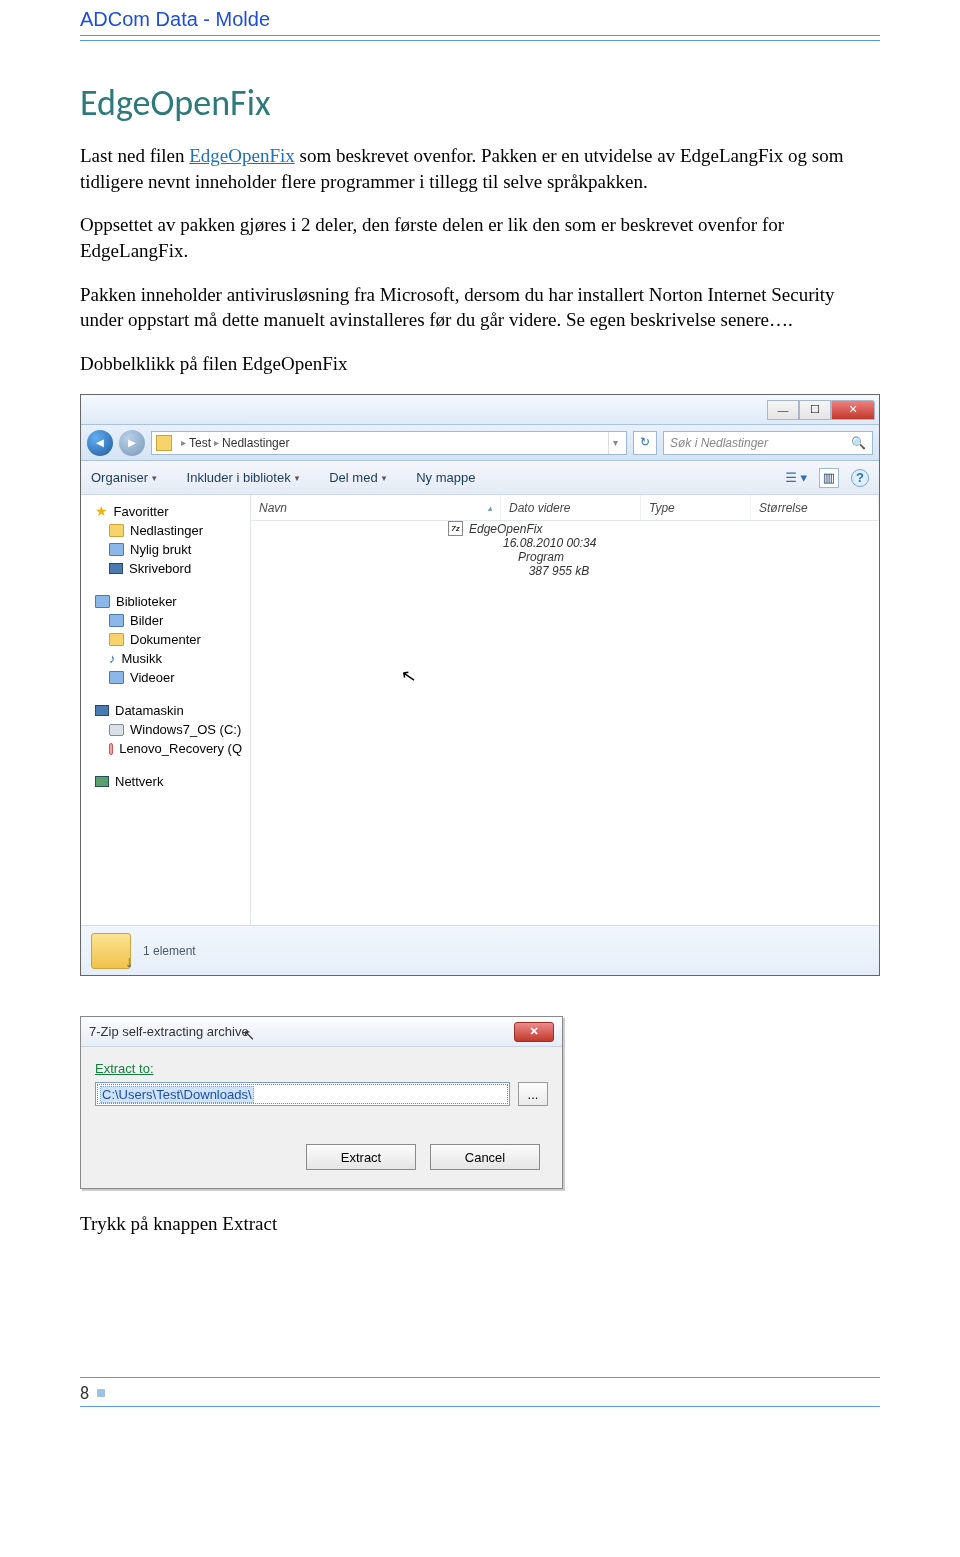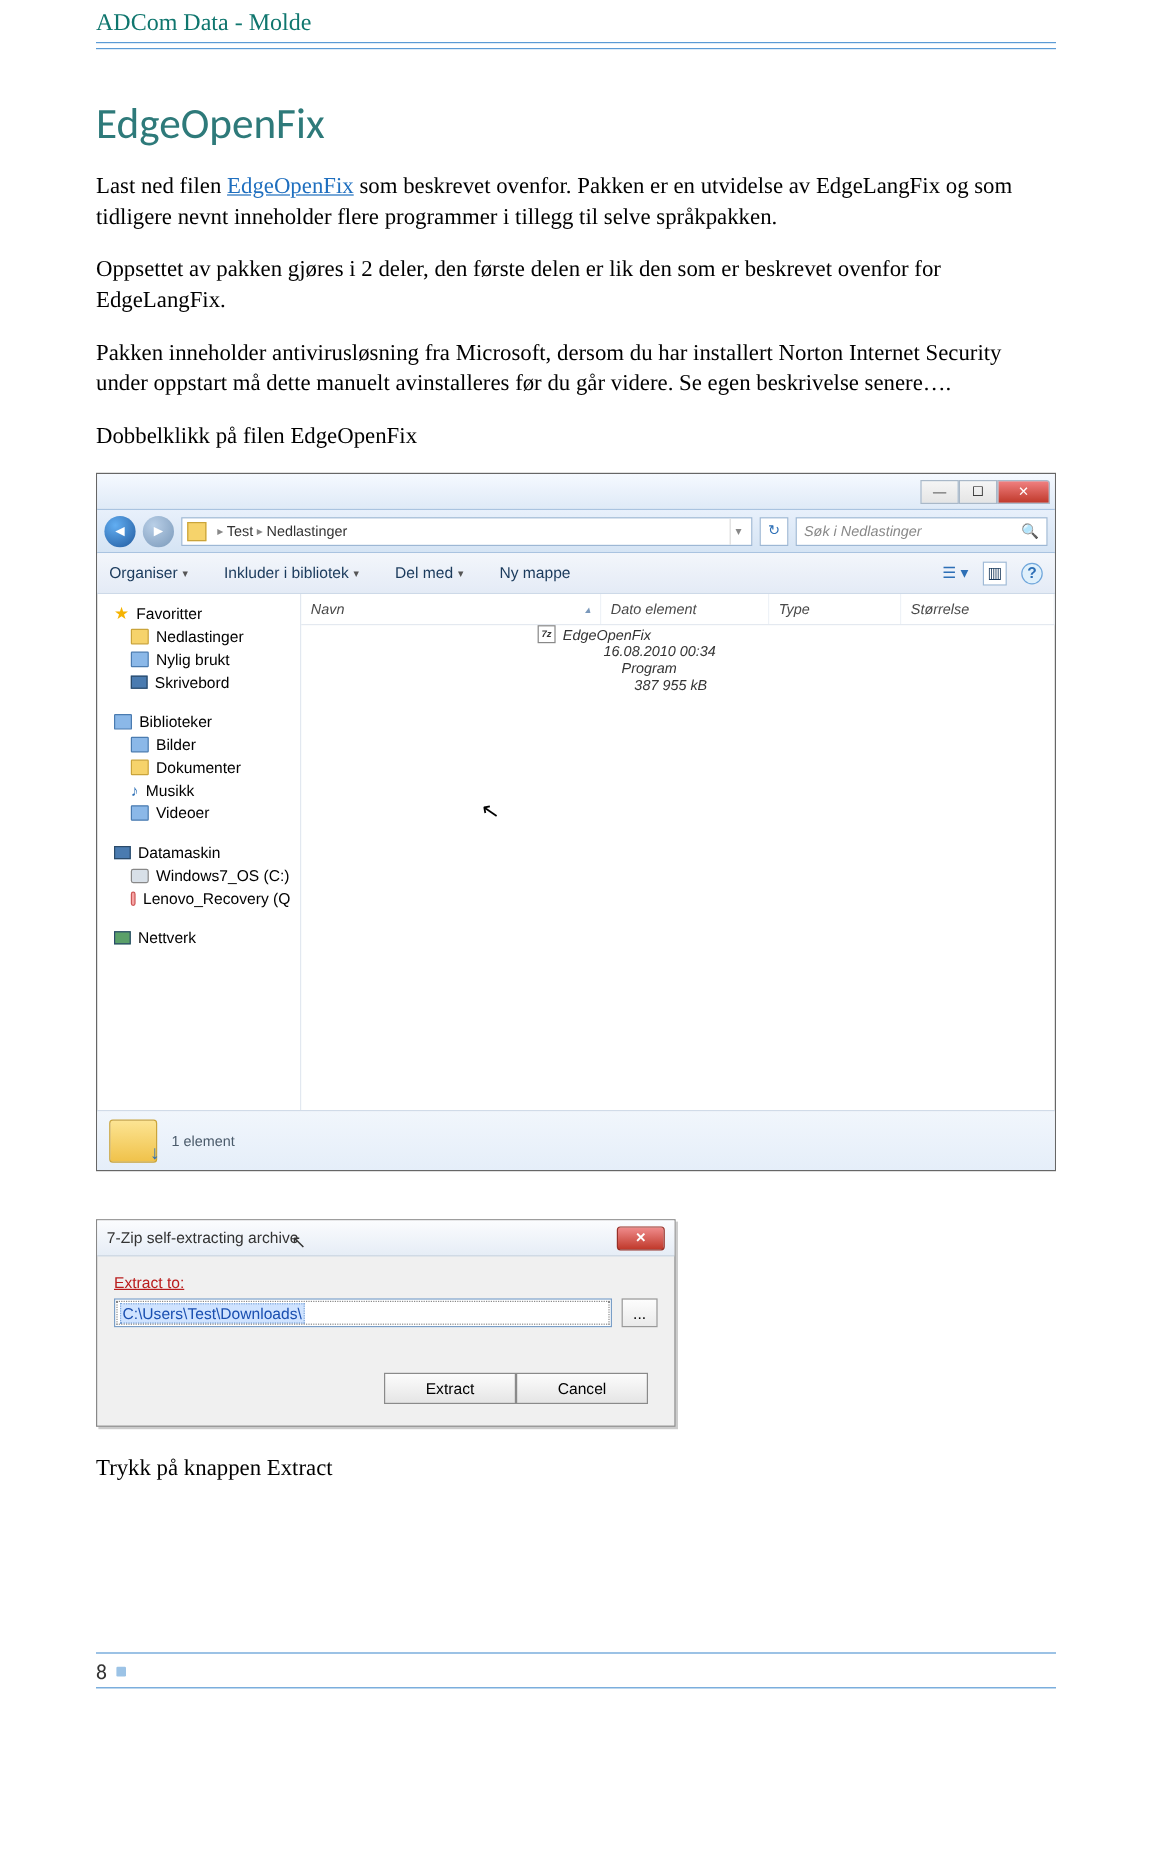--- a/index.html
+++ b/index.html
@@ -5,22 +5,22 @@
   * { box-sizing: border-box; margin: 0; padding: 0; }
   body {
     width: 960px;
     background: #fff;
     font-family: Georgia, 'Times New Roman', serif;
     color: #000;
     padding: 0 80px 40px 80px;
     position: relative;
   }
   .page-header {
-    font-family: Liberation Serif, serif;
-    color: #0f766e;
+    font-family: Liberation Sans, sans-serif;
+    color: #1d4ed8;
     font-size: 20px;
     padding: 8px 0 4px 0;
     border-bottom: 1px solid #5B9BD5;
     margin-bottom: 4px;
   }
   .page-header-underline {
     border-bottom: 1px solid #5B9BD5;
     margin-bottom: 40px;
   }
   h1.title {
@@ -136,30 +136,30 @@
     font-family:'Segoe UI',Arial,sans-serif;
     box-shadow: 2px 2px 0 #ccc;
   }
   .dlg-title {
     background: linear-gradient(#fbfcfe,#e6edf6);
     height:30px; display:flex; align-items:center; padding:0 8px;
     font-size:13px; color:#333; border-bottom:1px solid #c9d5e2;
   }
   .dlg-title .close { margin-left:auto; width:40px;height:20px;background:linear-gradient(#ef8b8b,#c0392b);border:1px solid #973027;border-radius:3px;display:flex;align-items:center;justify-content:center;color:#fff;font-size:11px;font-weight:bold;}
   .dlg-body { padding:14px 14px 18px 14px;}
-  .dlg-label { font-size:13px; color:#b91c1c; margin-bottom:6px;}
+  .dlg-label { font-size:13px; color:#15803d; margin-bottom:6px;}
   .path-row { display:flex; gap:8px; align-items:center; margin-bottom:38px;}
   .path-input {
     flex:1; height:24px; border:1px solid #7a9ec7; background:#fff; color:#1a4fb0;
     font-size:13px; padding:0 4px; display:flex; align-items:center;
     outline:1px dotted #888; outline-offset:-3px;
   }
   .path-input span { background:#cfe3ff; border:1px dotted #7aa3d8; padding:0 1px;}
   .browse-btn { width:30px;height:24px;border:1px solid #999;background:linear-gradient(#fdfdfd,#eaeaea);font-size:13px;}
-  .dlg-buttons { display:flex; justify-content:flex-end; padding-right:8px;}
+  .dlg-buttons { display:flex; justify-content:flex-end; gap:14px; padding-right:8px;}
   .dlg-btn { width:110px;height:26px;border:1px solid #8a8a8a;background:linear-gradient(#fcfcfc,#e5e5e5);font-size:13px;display:flex;align-items:center;justify-content:center;}
 
   .footer-row {
     position:relative;
     margin-top:140px;
     display:flex; align-items:center; gap:8px;
     border-top:1px solid #5B9BD5;
     padding-top:4px;
   }
   .page-num { font-family:Calibri,Arial,sans-serif; font-size:18px; color:#333;}
@@ -292,21 +292,21 @@
             <span>Nettverk</span>
           </div>
       </div>
     </div>
     <div class="file-list">
       <div class="columns">
         <div class="col c-name">
             <span>Navn</span>
             <span class="sort-caret">▴</span>
           </div>
-        <div class="col c-date">Dato element</div>
+        <div class="col c-date">Dato videre</div>
         <div class="col c-type">Type</div>
         <div class="col c-size">Størrelse</div>
       </div>
       <div class="row">
         <div class="col c-name">
             <span class="row-icon">7z</span>
             <span>EdgeOpenFix</span>
           </div>
         <div class="col c-date">16.08.2010 00:34</div>
         <div class="col c-type">Program</div>

